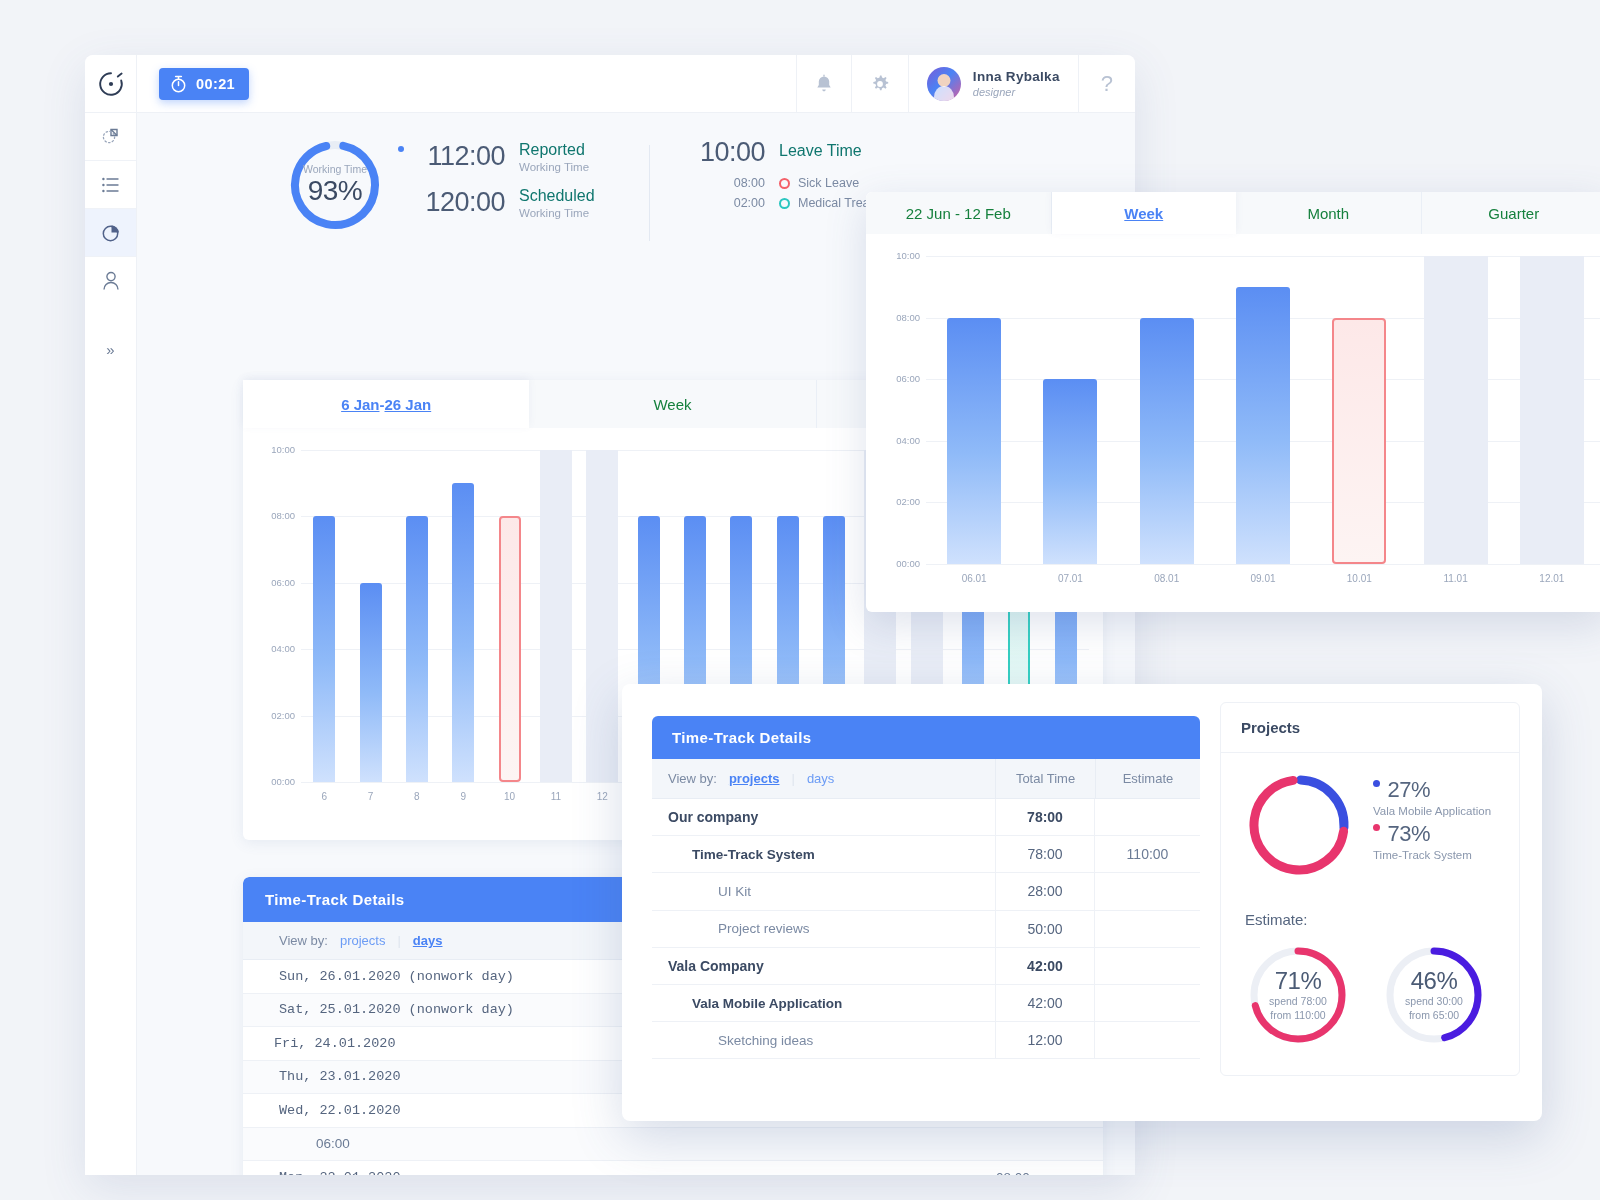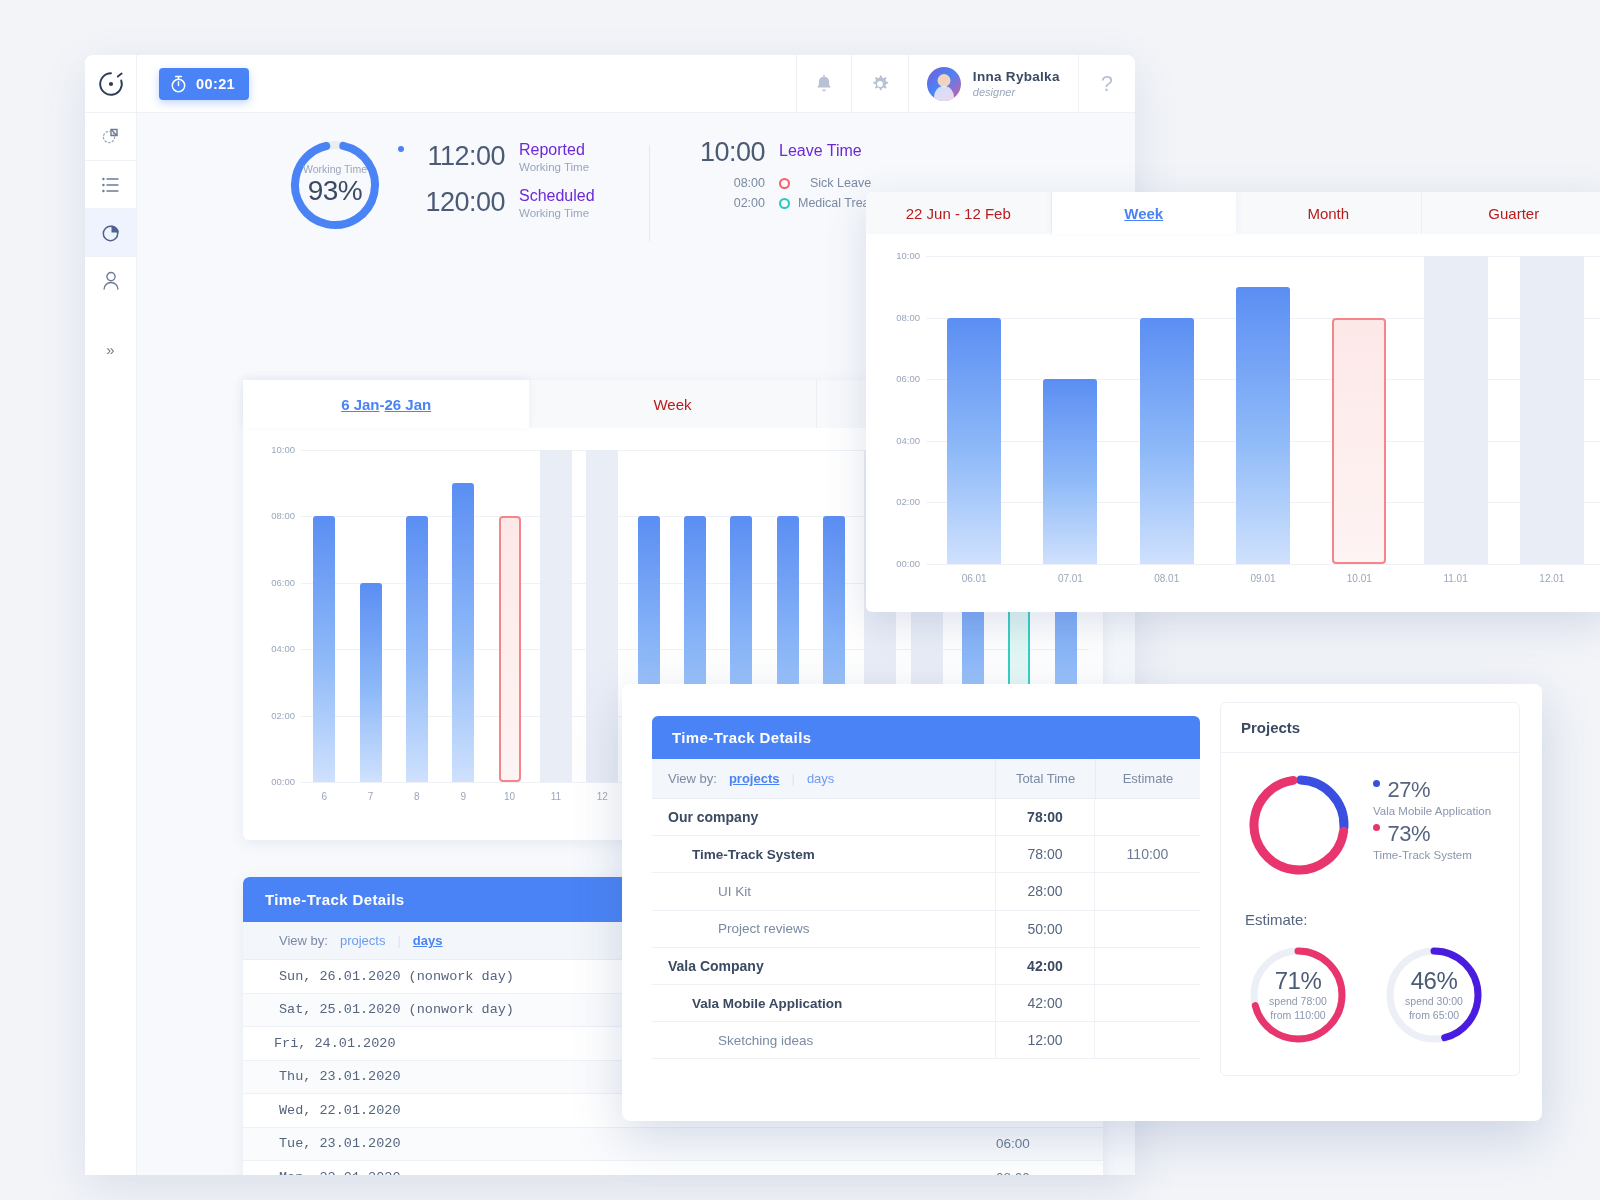--- a/index.html
+++ b/index.html
@@ -75,40 +75,40 @@
   }
   .uname { font-size: 13.5px; font-weight: bold; color: #3b4a63; letter-spacing: .3px;}
   .urole { font-size: 11px; color: #9aa6bb; font-style: italic; margin-top: 2px;}
 
   
   .summary { position: absolute; left: 52px; top: 58px; right: 0; height: 175px; }
   .ring-wrap { position: absolute; left: 148px; top: 22px; }
   .ring-label { font-size: 10.5px; color: #9aa6bb; }
   .ring-pct { font-size: 28px; color: #3b4a63; letter-spacing: -.5px; }
   .stat-big { font-size: 27px; color: #4b5b75; letter-spacing: -.5px; }
-  .stat-name { font-size: 16px; color: #6d28d9; }
+  .stat-name { font-size: 16px; color: #0f766e; }
   .stat-sub { font-size: 11.5px; color: #9aa6bb; margin-top: 2px; }
   .leave-sm { font-size: 12.5px; color: #7b8aa3; text-align: right; }
   .leave-lbl { font-size: 12.5px; color: #7b8aa3; }
   .dotring { width: 11px; height: 11px; border-radius: 50%; border: 2px solid #f4616a; }
   .dotring.teal { border-color: #2bc6c0; }
   .pdf-btn {
     position:absolute; right: 55px; top: 182px; width: 44px; height: 44px;
     background:#fff; border-radius:6px; box-shadow:0 3px 12px rgba(80,105,160,.13);
     display:flex; align-items:center; justify-content:center; cursor:pointer;
   }
 
   
   .card {
     background:#fff; border-radius:6px; box-shadow:0 3px 14px rgba(80,105,160,.10);
   }
   .tabs { display:flex; height:48px; background:#f7f9fb; border-radius:6px 6px 0 0; }
   .tab {
     flex:1; display:flex; align-items:center; justify-content:center;
-    font-size:15px; color:#b91c1c; cursor:pointer;
+    font-size:15px; color:#15803d; cursor:pointer;
     border-right:1px solid #eaeff6;
   }
   .tab:last-child { border-right:none; }
   .tab.active {
     background:#fff; color:#4a83f5; font-weight:bold;
     border-right:none; box-shadow:0 -2px 8px rgba(80,105,160,.07);
   }
   .tab.active .u { text-decoration: underline; }
 
   .ylab { position:absolute; font-size:9.5px; color:#9aa6bb; }
@@ -309,21 +309,21 @@
 
       <div style="position:absolute;left:540px;top:24px;">
         <div style="display:flex;align-items:flex-start;gap:14px;">
           <div style="width:88px;text-align:right;">
             <span class="stat-big">10:00</span>
           </div>
           <div class="stat-name" style="padding-top:5px;">Leave Time</div>
         </div>
         <div style="display:flex;align-items:center;gap:14px;margin-top:8px;">
           <div style="width:88px;text-align:right;" class="leave-sm">08:00</div>
-          <div style="display:flex;align-items:center;gap:20px;">
+          <div style="display:flex;align-items:center;gap:8px;">
             <span class="dotring"></span>
             <span class="leave-lbl">Sick Leave</span>
           </div>
         </div>
         <div style="display:flex;align-items:center;gap:14px;margin-top:6px;">
           <div style="width:88px;text-align:right;" class="leave-sm">02:00</div>
           <div style="display:flex;align-items:center;gap:8px;">
             <span class="dotring teal"></span>
             <span class="leave-lbl">Medical Treatment</span>
           </div>
@@ -425,21 +425,20 @@
           </div>
           <div class="trow alt" style="height: 33.5px;">
             <span class="c-name" style="padding-left:36px;flex:1;">Thu, 23.01.2020</span>
             <span class="c-val" style="width:180px;text-align:center;">09:00</span>
           </div>
           <div class="trow" style="height: 33.5px;">
             <span class="c-name" style="padding-left:36px;flex:1;">Wed, 22.01.2020</span>
             <span class="c-val" style="width:180px;text-align:center;">08:00</span>
           </div>
           <div class="trow alt" style="height: 33.5px;">
-            <span class="c-name" style="padding-left:36px;flex:1;">Tue, 23.01.2020</span>
             <span class="c-val" style="width:180px;text-align:center;">06:00</span>
           </div>
           <div class="trow" style="height: 33.5px;">
             <span class="c-name" style="padding-left:36px;flex:1;">Mon, 22.01.2020</span>
             <span class="c-val" style="width:180px;text-align:center;">08:00</span>
           </div>
         </div>
     </div>
   </div>
 

